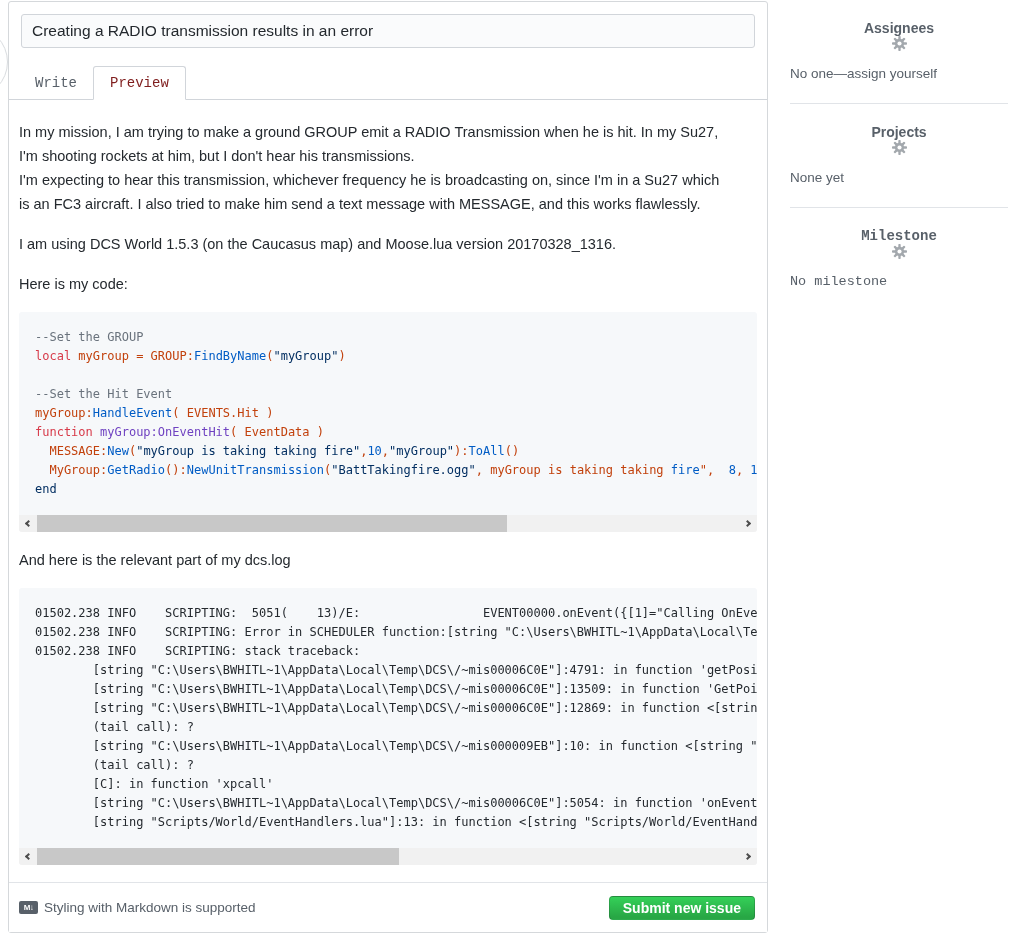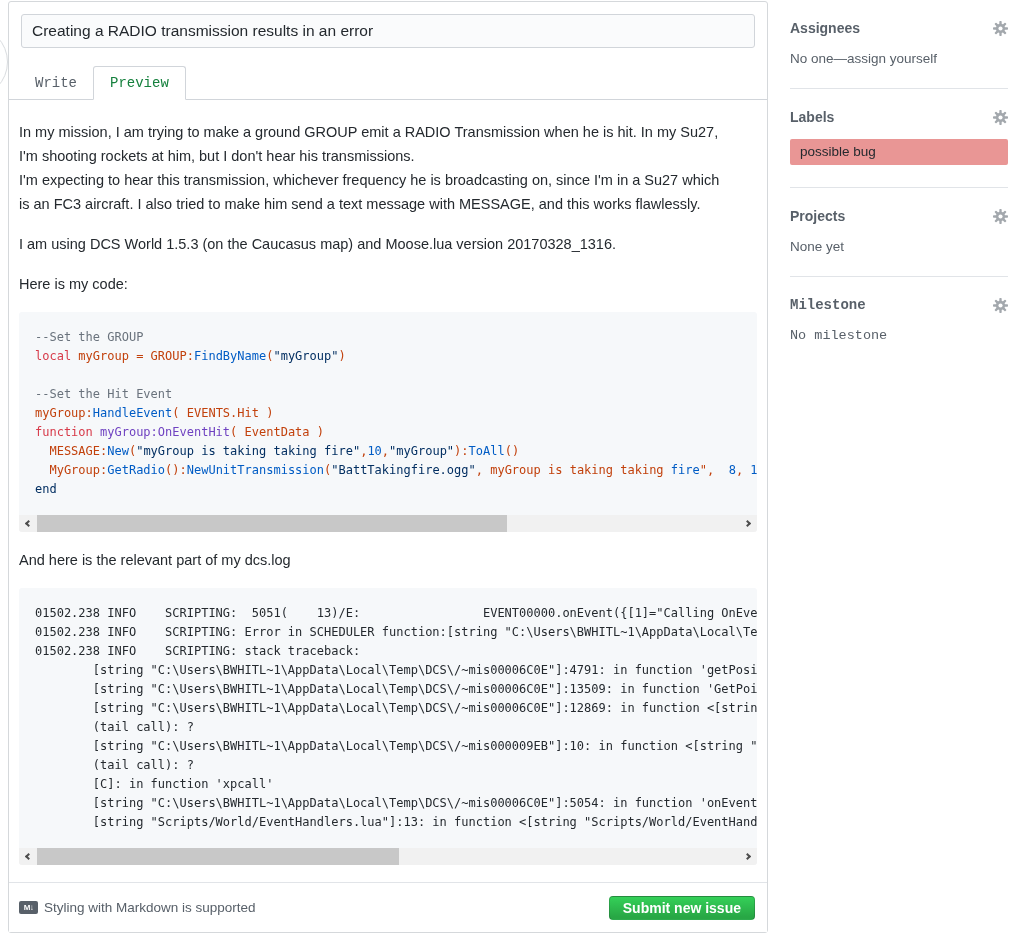--- a/index.html
+++ b/index.html
@@ -16,21 +16,21 @@
                  background:#fff; border:1px solid #d5d8db; border-radius:3px; z-index:1; }
 
   .title-wrap { padding:12px 12px 0 12px; }
   .title-input { width:100%; height:34px; padding:0 10px; font-size:15.5px;
                  font-family:"Liberation Sans", sans-serif; color:#24292e;
                  background:#fafbfc; border:1px solid #d1d5da; border-radius:3px; outline:none; }
 
   .tabs-nav { margin-top:16px; padding-left:10px; border-bottom:1px solid #d1d5da;
               display:flex; align-items:flex-end; height:36px;font-family:Liberation Mono, monospace; }
   .tab { font-size:14px; padding:8px 16px; color:#586069; cursor:pointer; position:relative; }
-  .tab.active { background:#fff; color:#15803d; border:1px solid #d1d5da; border-bottom:1px solid #fff;
+  .tab.active { background:#fff; color:#7f1d1d; border:1px solid #d1d5da; border-bottom:1px solid #fff;
                 border-radius:3px 3px 0 0; margin-bottom:-1px; }
 
   .markdown-body { padding:20px 10px 0 10px; font-size:14.5px; line-height:24px; }
   .markdown-body p { margin:0 0 16px 0; white-space:pre-line; }
 
   .code-block { background:#f6f8fa; border-radius:3px; margin-bottom:16px; overflow:hidden; }
   .code-lines, .log-lines { padding:16px; font-family:"DejaVu Sans Mono","Liberation Mono",monospace;
                  font-size:12px; line-height:19px; white-space:pre; overflow:hidden; color:#24292e; }
   .cl { height:19px; white-space:pre; }
   .tok-com { color:#6a737d; }
@@ -59,21 +59,21 @@
               font-size:8px; font-weight:bold; letter-spacing:-0.5px; }
   .submit-btn { height:24px; padding:0 13px; font-size:14px; font-weight:bold; color:#fff;
                 background:linear-gradient(-180deg,#34d058 0%,#28a745 90%);
                 border:1px solid rgba(27,31,35,0.2); border-radius:4px; cursor:pointer;
                 font-family:"Liberation Sans", sans-serif; }
 
   
   .sidebar { position:absolute; left:790px; top:0; width:218px; }
   .sb-section { padding:20px 0 22px 0; border-bottom:1px solid #e1e4e8; }
   .sb-section:last-child { border-bottom:none;font-family:Liberation Mono, monospace; }
-  .sb-head { display:flex; align-items:center; justify-content:space-between; }
+  .sb-head { display:flex; align-items:center; justify-content:space-between;flex-direction:column; }
   .sb-title { font-size:14px; font-weight:bold; color:#586069; }
   .sb-body { margin-top:15px; font-size:13.5px; color:#586069; }
   .label-chip { margin-top:14px; height:26px; line-height:26px; padding:0 10px;
                 border-radius:2px; font-size:13.5px; }
   .gear { cursor:pointer; }
 </style>
 </head>
 <body>
 
 <div class="page">
@@ -165,40 +165,20 @@
               <rect x="0" y="6.75" width="4" height="2.5" rx="0.8" transform="rotate(45 8 8)"></rect>
               <rect x="12" y="6.75" width="4" height="2.5" rx="0.8" transform="rotate(45 8 8)"></rect>
               <circle cx="8" cy="8" r="5"></circle>
               <circle cx="8" cy="8" r="2.2" fill="#fff"></circle>
             </g>
           </svg>
       </div>
       <div class="sb-body">No one—assign yourself</div>
     </div>
 
-    <div class="sb-section">
-      <div class="sb-head">
-        <span class="sb-title">Labels</span>
-        <svg class="gear" width="15" height="15" viewBox="0 0 16 16">
-            <g fill="#a3a8ad">
-              <rect x="6.75" y="0" width="2.5" height="4" rx="0.8"></rect>
-              <rect x="6.75" y="12" width="2.5" height="4" rx="0.8"></rect>
-              <rect x="0" y="6.75" width="4" height="2.5" rx="0.8"></rect>
-              <rect x="12" y="6.75" width="4" height="2.5" rx="0.8"></rect>
-              <rect x="6.75" y="0" width="2.5" height="4" rx="0.8" transform="rotate(45 8 8)"></rect>
-              <rect x="6.75" y="12" width="2.5" height="4" rx="0.8" transform="rotate(45 8 8)"></rect>
-              <rect x="0" y="6.75" width="4" height="2.5" rx="0.8" transform="rotate(45 8 8)"></rect>
-              <rect x="12" y="6.75" width="4" height="2.5" rx="0.8" transform="rotate(45 8 8)"></rect>
-              <circle cx="8" cy="8" r="5"></circle>
-              <circle cx="8" cy="8" r="2.2" fill="#fff"></circle>
-            </g>
-          </svg>
-      </div>
-      <div class="label-chip" id="label-chip" style="background: rgb(233, 150, 149); color: rgb(36, 41, 46);">possible bug</div>
-    </div>
 
     <div class="sb-section">
       <div class="sb-head">
         <span class="sb-title">Projects</span>
         <svg class="gear" width="15" height="15" viewBox="0 0 16 16">
             <g fill="#a3a8ad">
               <rect x="6.75" y="0" width="2.5" height="4" rx="0.8"></rect>
               <rect x="6.75" y="12" width="2.5" height="4" rx="0.8"></rect>
               <rect x="0" y="6.75" width="4" height="2.5" rx="0.8"></rect>
               <rect x="12" y="6.75" width="4" height="2.5" rx="0.8"></rect>

